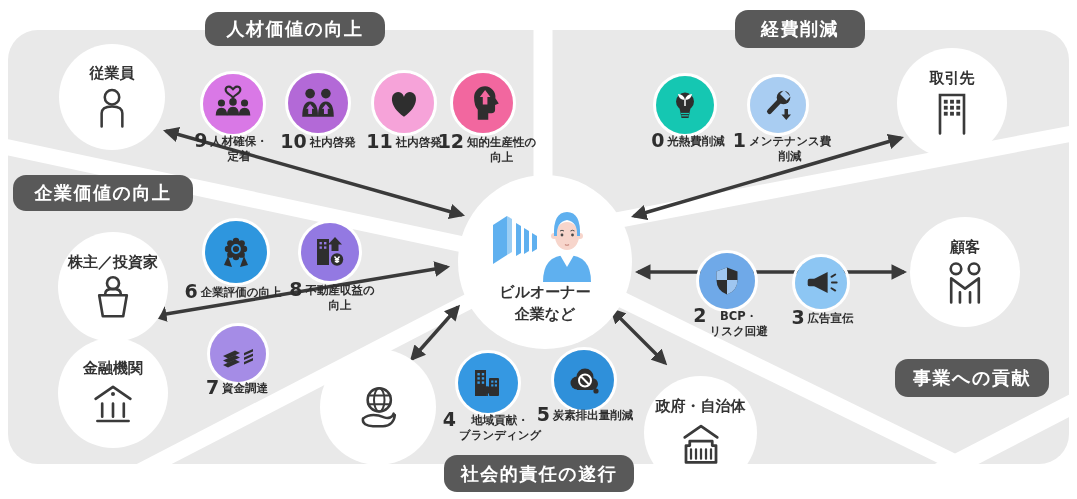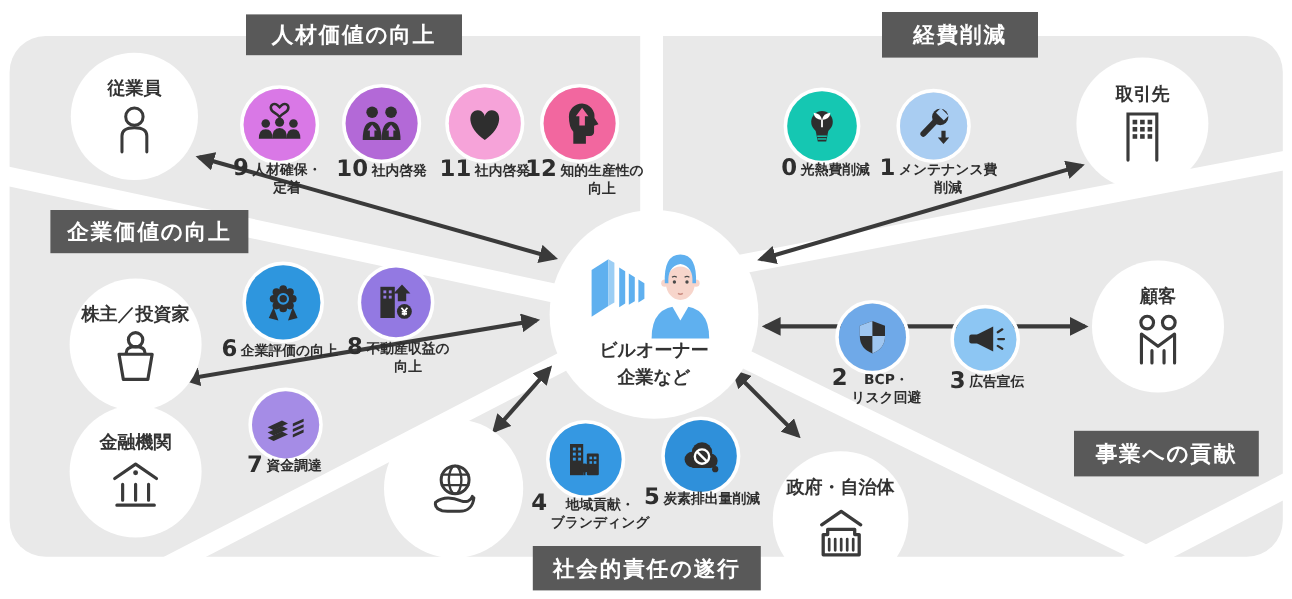--- a/index.html
+++ b/index.html
@@ -1,21 +1,21 @@
 <!DOCTYPE html>
 <html><head>
 <meta charset="utf-8">
 <title>Stakeholder Value Diagram</title>
 <style>
   html,body{margin:0;padding:0;background:#fff;}
   .canvas{position:relative;width:1077px;height:499px;background:#fff;overflow:hidden;
           font-family:"DejaVu Sans","Liberation Sans",sans-serif;color:#333;}
   .bgsvg{position:absolute;left:0;top:0;}
   .hdr{position:absolute;background:#595959;color:#fff;font-weight:bold;font-size:18px;
-       display:flex;align-items:center;justify-content:center;letter-spacing:1.5px;z-index:6;}
+       display:flex;align-items:center;justify-content:center;letter-spacing:1.5px;z-index:6;border-radius:13px;}
   .sh{position:absolute;background:#fff;border-radius:50%;display:flex;flex-direction:column;
       align-items:center;justify-content:center;text-align:center;font-weight:600;font-size:15px;
       line-height:1.25;z-index:3;}
   .sh svg{margin-top:2px;}
   .sh .lbl span{display:block;}
   .bc{position:absolute;border-radius:50%;border:3px solid #fff;box-sizing:border-box;z-index:4;}
   .bc .fill{position:absolute;left:0;top:0;right:0;bottom:0;border-radius:50%;
             display:flex;align-items:center;justify-content:center;}
   .bl{position:absolute;display:flex;justify-content:center;align-items:flex-start;gap:3px;
       color:#2e2e2e;z-index:5;}
@@ -60,21 +60,21 @@
       <line x1="634" y1="216" x2="901" y2="138" marker-start="url(#ah)" marker-end="url(#ah)"></line>
     </g>
   </svg>
 
   <div class="hdr" style="left:205px;top:12px;width:180px;height:34px">
       <span>人材価値の向上</span>
     </div>
   <div class="hdr" style="left:735px;top:10px;width:130px;height:38px">
       <span>経費削減</span>
     </div>
-  <div class="hdr" style="left:42px;top:175px;width:165px;height:36px">
+  <div class="hdr" style="left:13px;top:175px;width:180px;height:36px">
       <span>企業価値の向上</span>
     </div>
   <div class="hdr" style="left:444px;top:455px;width:190px;height:37px">
       <span>社会的責任の遂行</span>
     </div>
   <div class="hdr" style="left:895px;top:359px;width:154px;height:38px">
       <span>事業への貢献</span>
     </div>
 
   <div class="sh" style="left:59px;top:44px;width:106px;height:106px">

